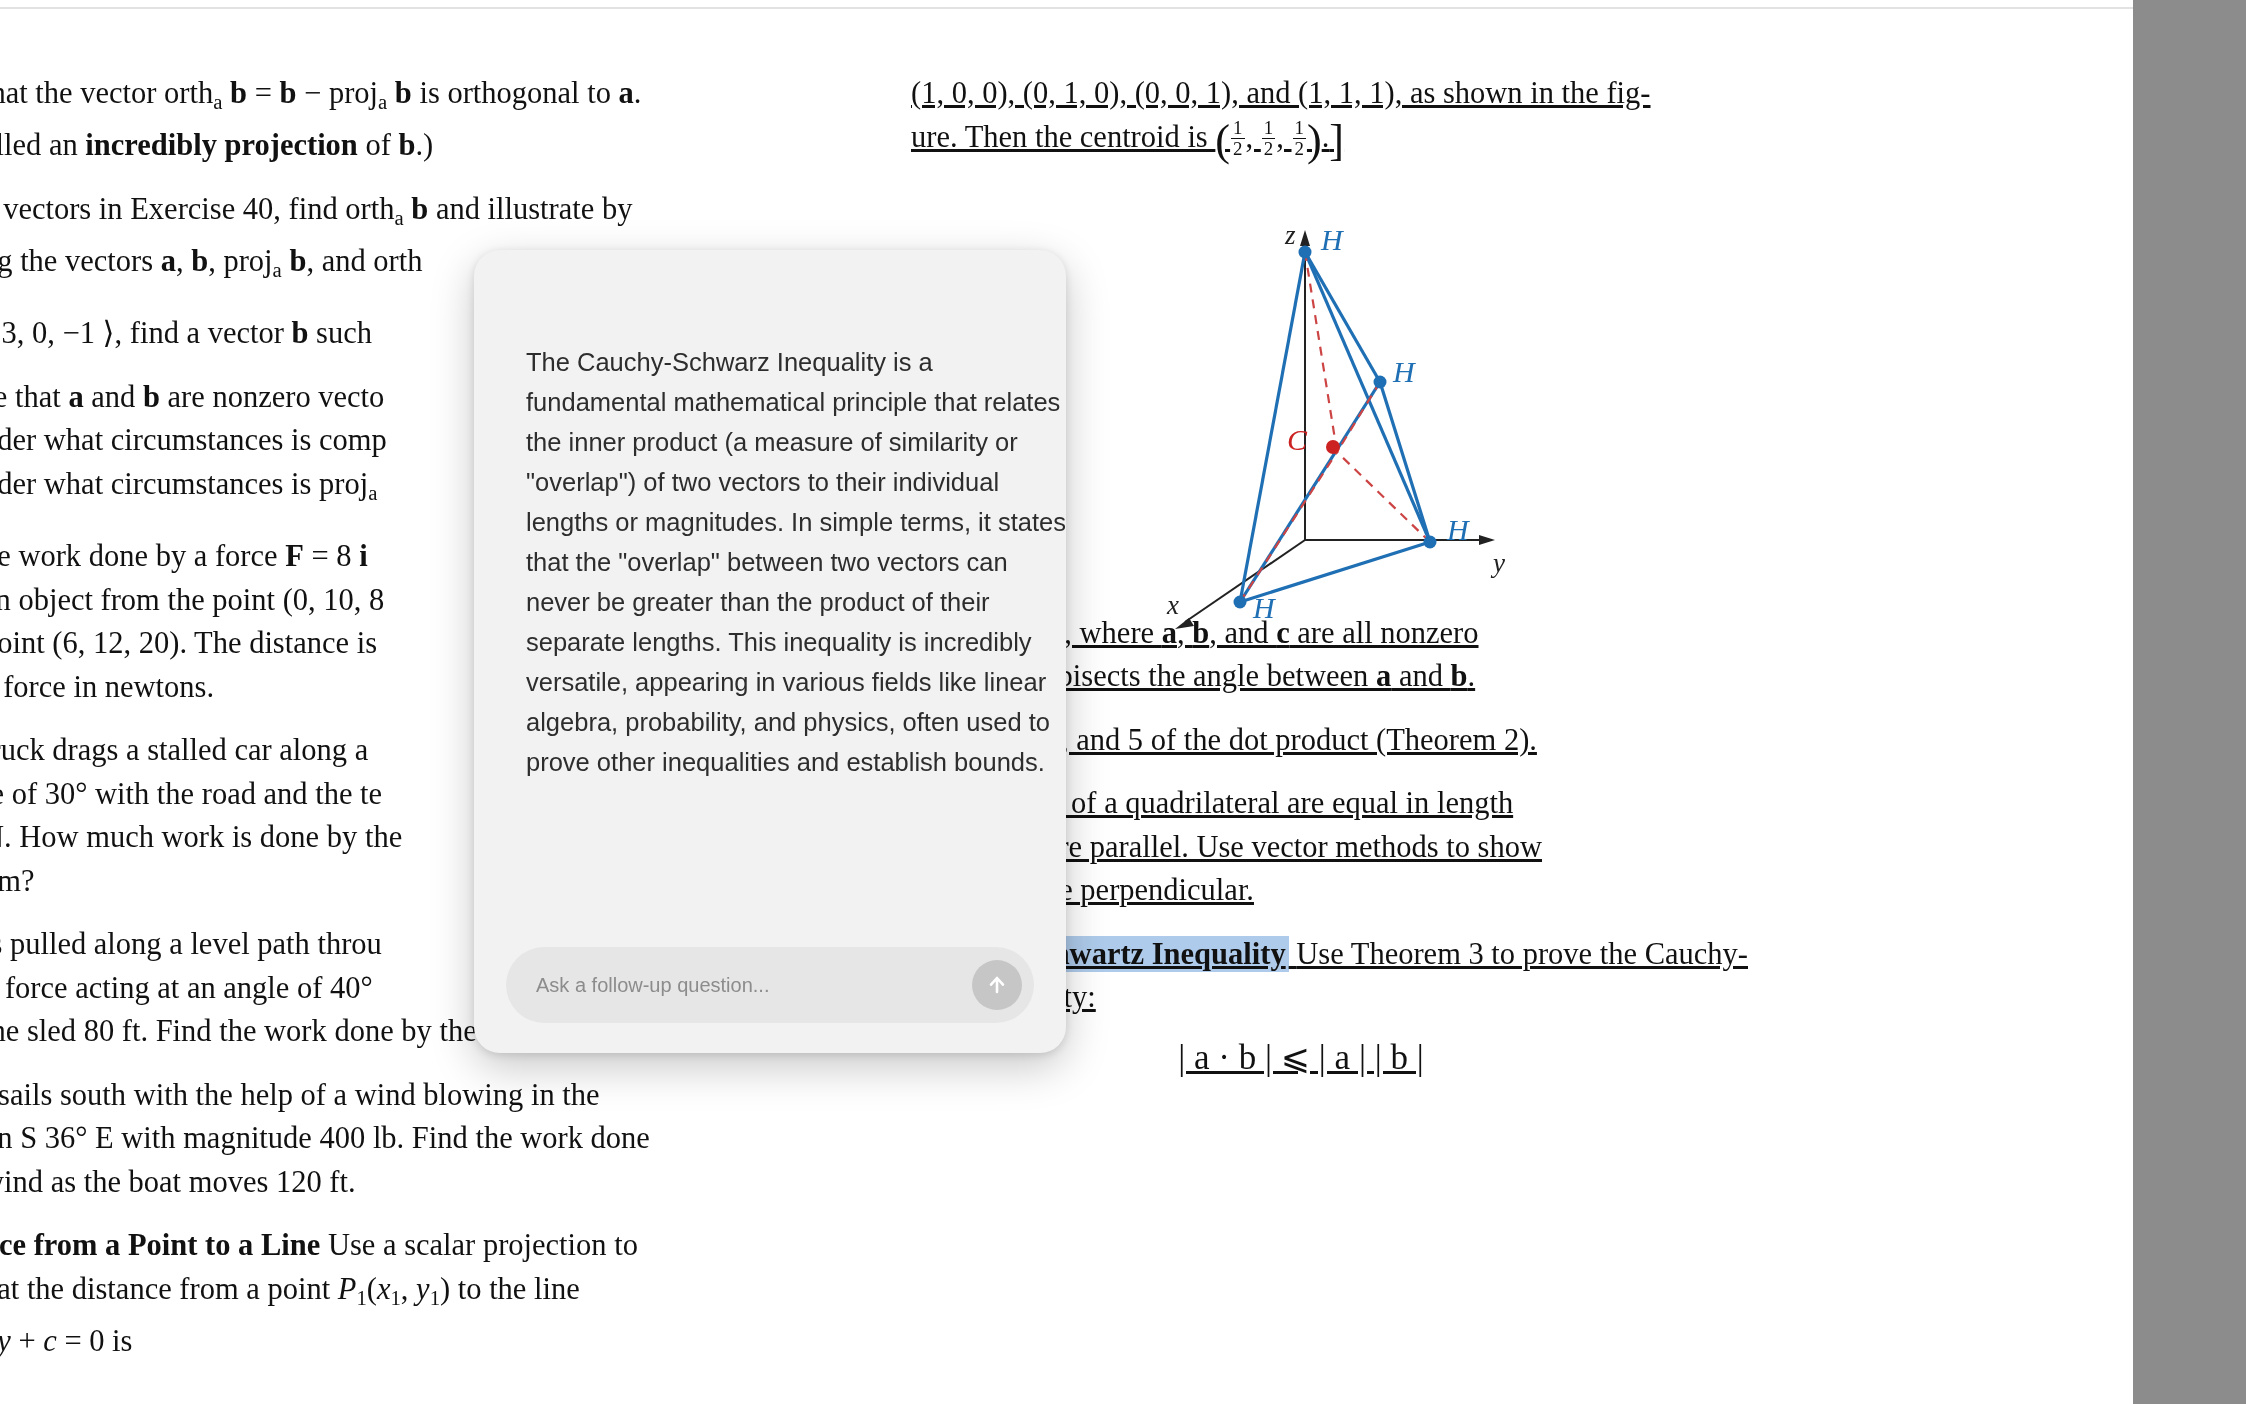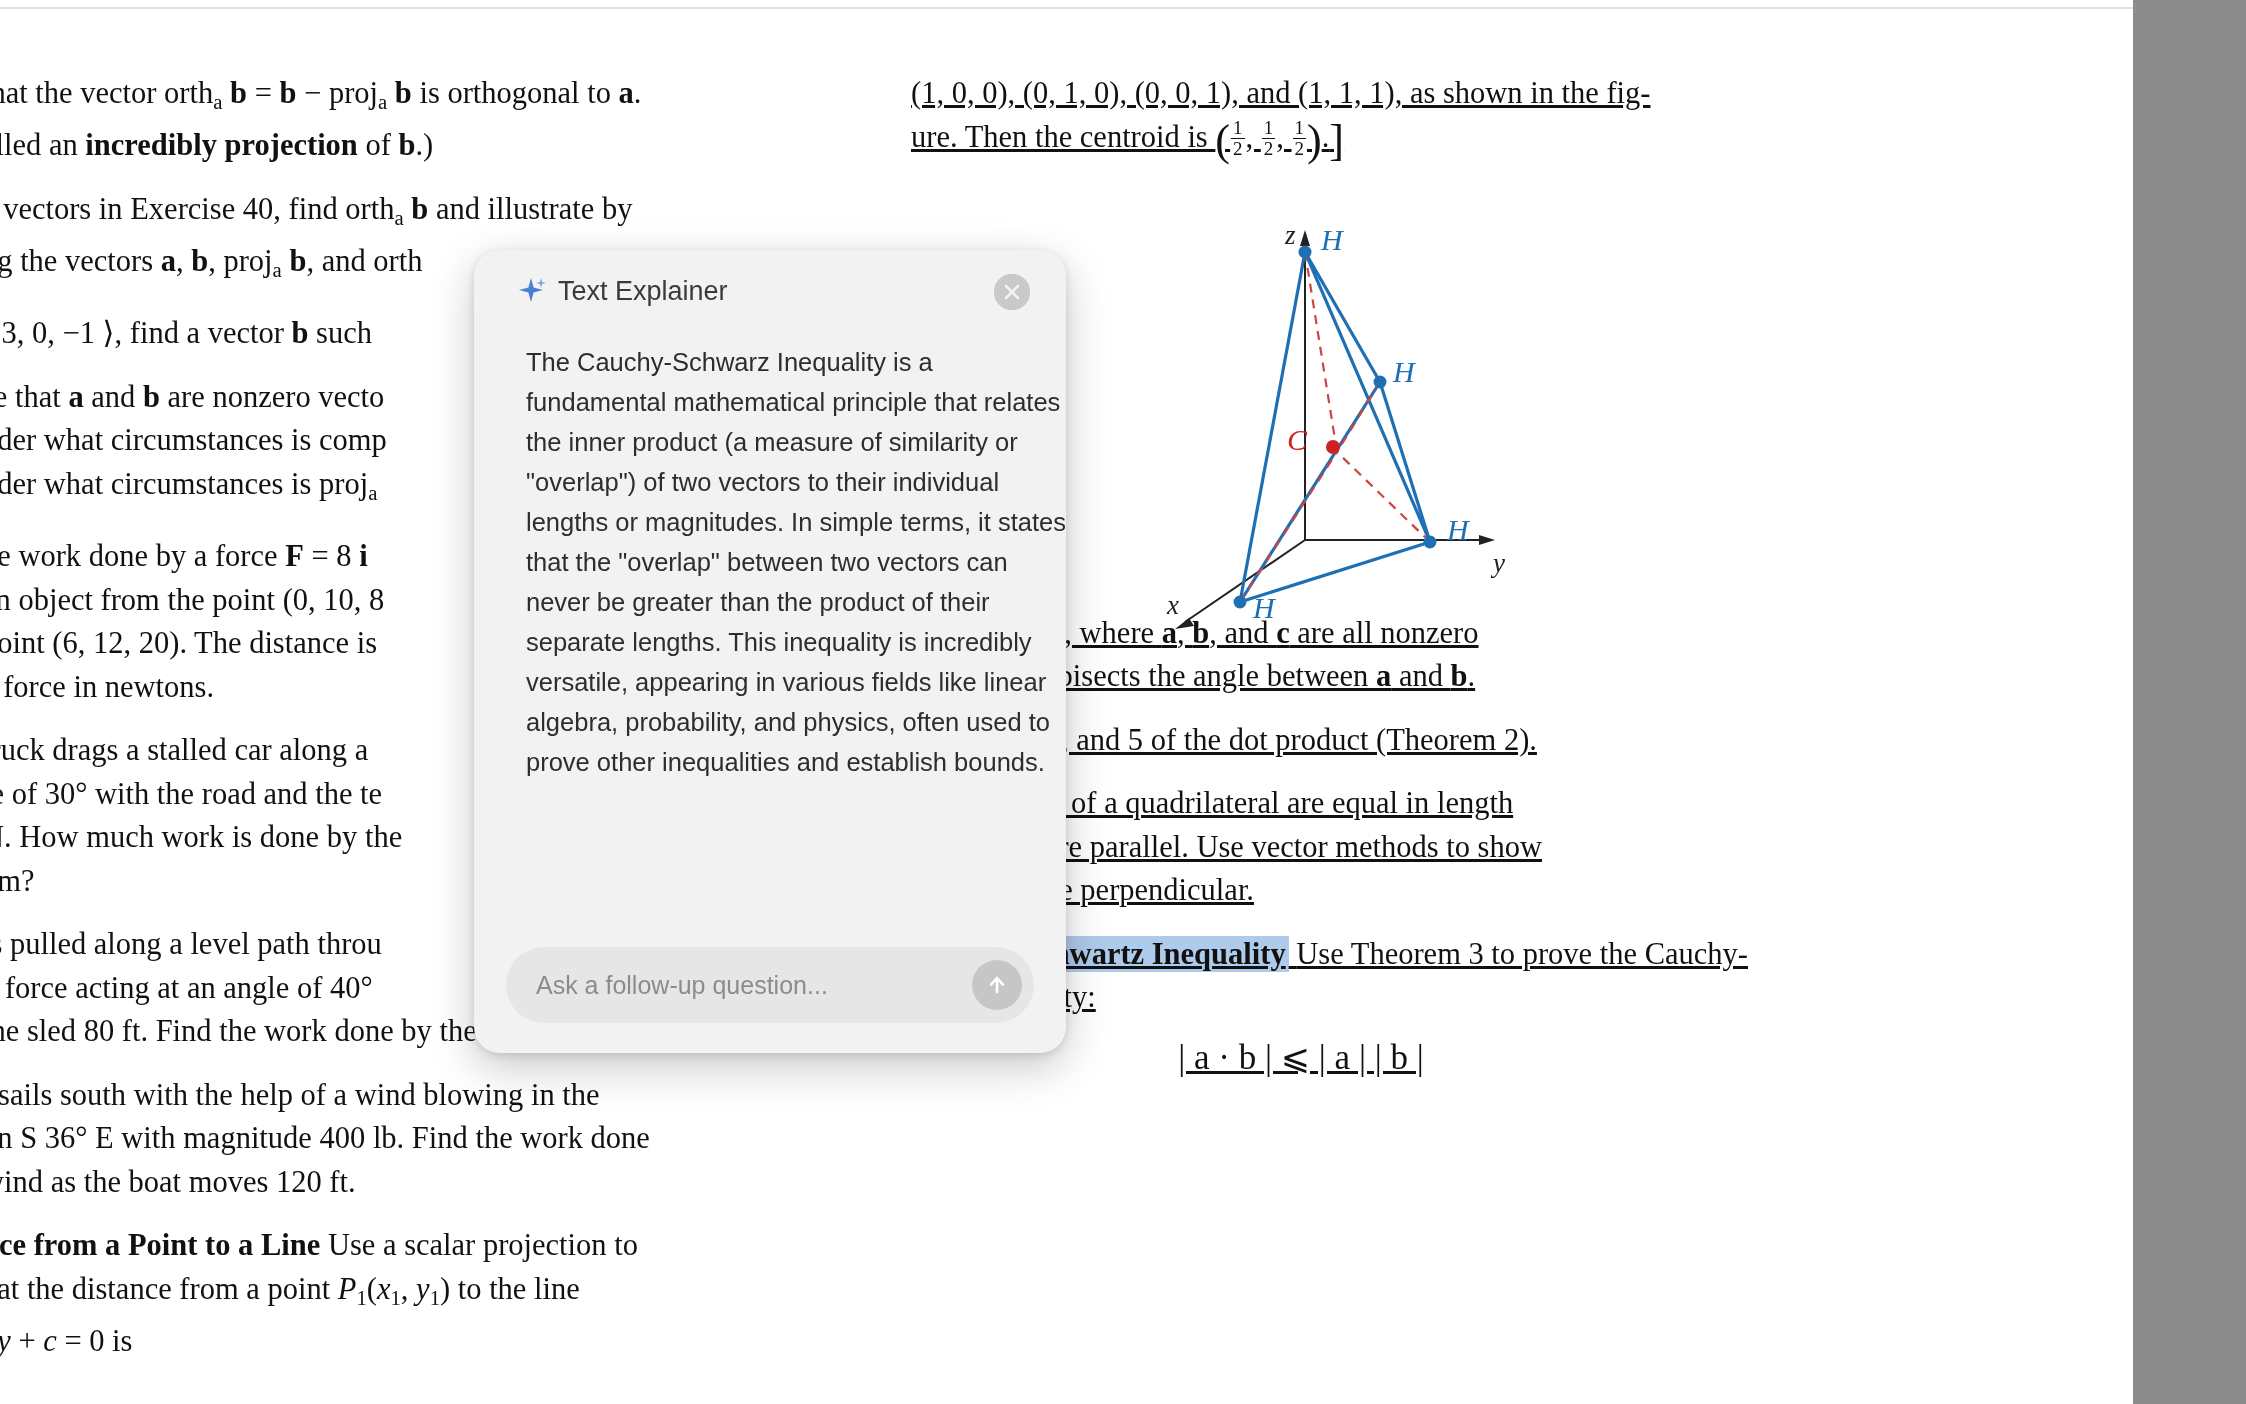--- a/index.html
+++ b/index.html
@@ -180,21 +180,21 @@
     align-items: center;
     padding: 0 12px 0 28px;
     box-sizing: border-box;
   }
   #followup-input {
     flex: 1;
     border: none;
     outline: none;
     background: transparent;
     font-family: "Liberation Sans", sans-serif;
-    font-size: 25px;
+    font-size: 20px;
     color: #b91c1c;
   }
   #followup-input::placeholder { color: #8c8c8c; }
   #send-button {
     width: 50px;
     height: 50px;
     border-radius: 50%;
     background: #c6c6c6;
     border: none;
     display: flex;
@@ -278,35 +278,20 @@
       <text x="178" y="408" font-family="Liberation Serif, serif" font-style="italic" font-size="30" fill="#1f6fb4">H</text>
       <text x="318" y="172" font-family="Liberation Serif, serif" font-style="italic" font-size="30" fill="#1f6fb4">H</text>
       <text x="212" y="240" font-family="Liberation Serif, serif" font-style="italic" font-size="30" fill="#cc2222">C</text>
       <text x="210" y="34" font-family="Liberation Serif, serif" font-style="italic" font-size="27" fill="#222">z</text>
       <text x="418" y="362" font-family="Liberation Serif, serif" font-style="italic" font-size="27" fill="#222">y</text>
       <text x="92" y="404" font-family="Liberation Serif, serif" font-style="italic" font-size="27" fill="#222">x</text>
     </svg>
   </div>
 
   <div id="explainer">
-    <div id="explainer-header">
-      <span id="sparkle-icon">
-        <svg width="30" height="30" viewBox="0 0 30 30">
-          <path d="M15 2 L17.6 11.4 L27 14 L17.6 16.6 L15 26 L12.4 16.6 L3 14 L12.4 11.4 Z" fill="#4a7fd4"></path>
-          <path d="M25 2 L26.1 5.9 L30 7 L26.1 8.1 L25 12 L23.9 8.1 L20 7 L23.9 5.9 Z" fill="#7aa6e3"></path>
-        </svg>
-      </span>
-      <div id="explainer-title">Text Explainer</div>
-      <div id="close-icon">
-        <svg width="36" height="36" viewBox="0 0 36 36">
-          <circle cx="18" cy="18" r="18" fill="#c9c9c9"></circle>
-          <path d="M12 12 L24 24 M24 12 L12 24" stroke="#f2f2f2" stroke-width="2.6" stroke-linecap="round"></path>
-        </svg>
-      </div>
-    </div>
 
     <div id="explainer-body">
       <div id="explainer-text">The Cauchy-Schwarz Inequality is a fundamental mathematical principle that relates the inner product (a measure of similarity or "overlap") of two vectors to their individual lengths or magnitudes. In simple terms, it states that the "overlap" between two vectors can never be greater than the product of their separate lengths. This inequality is incredibly versatile, appearing in various fields like linear algebra, probability, and physics, often used to prove other inequalities and establish bounds.</div>
     </div>
 
     <div id="followup-row">
       <input id="followup-input" type="text" placeholder="Ask a follow-up question..." style="">
       <button id="send-button">
         <svg width="26" height="26" viewBox="0 0 26 26">
           <path d="M13 20 L13 7 M13 6 L7 12.6 M13 6 L19 12.6" stroke="#ffffff" stroke-width="2.6" fill="none" stroke-linecap="round" stroke-linejoin="round"></path>

